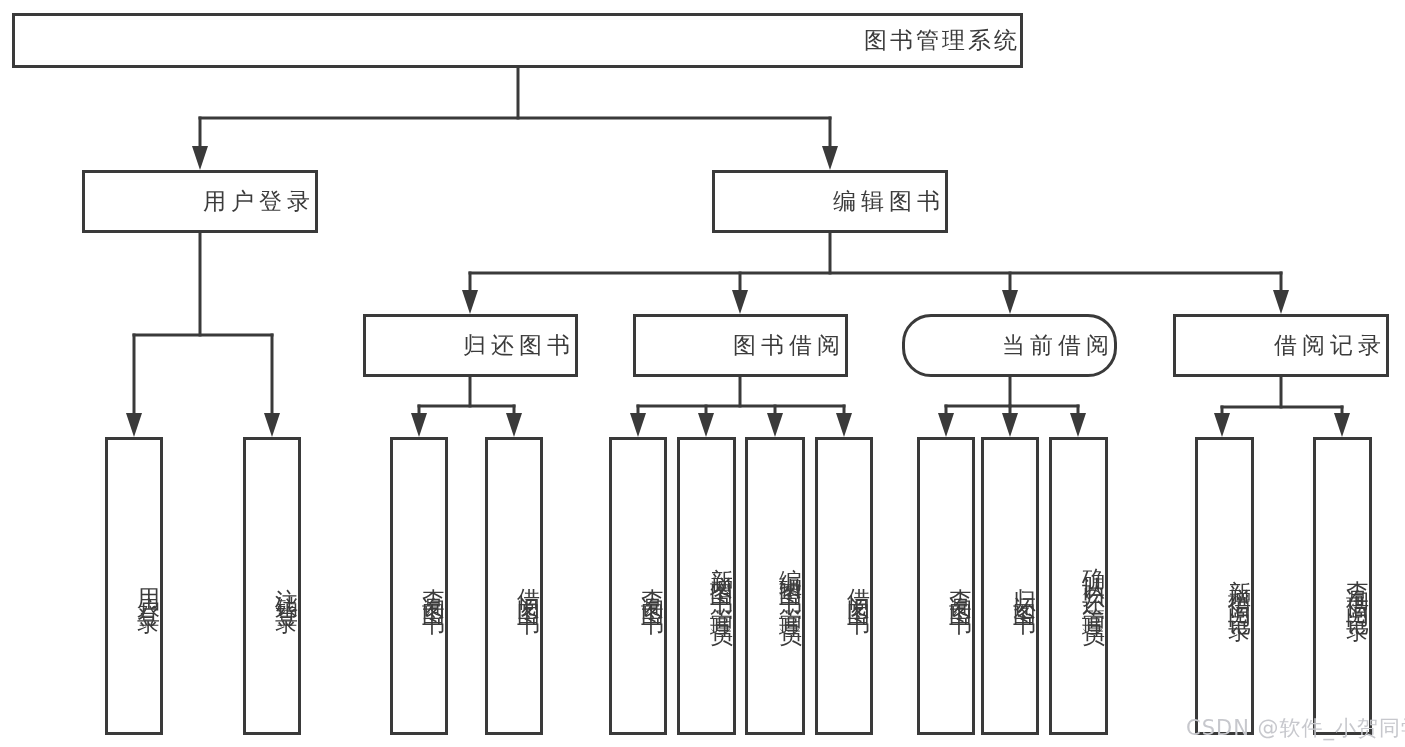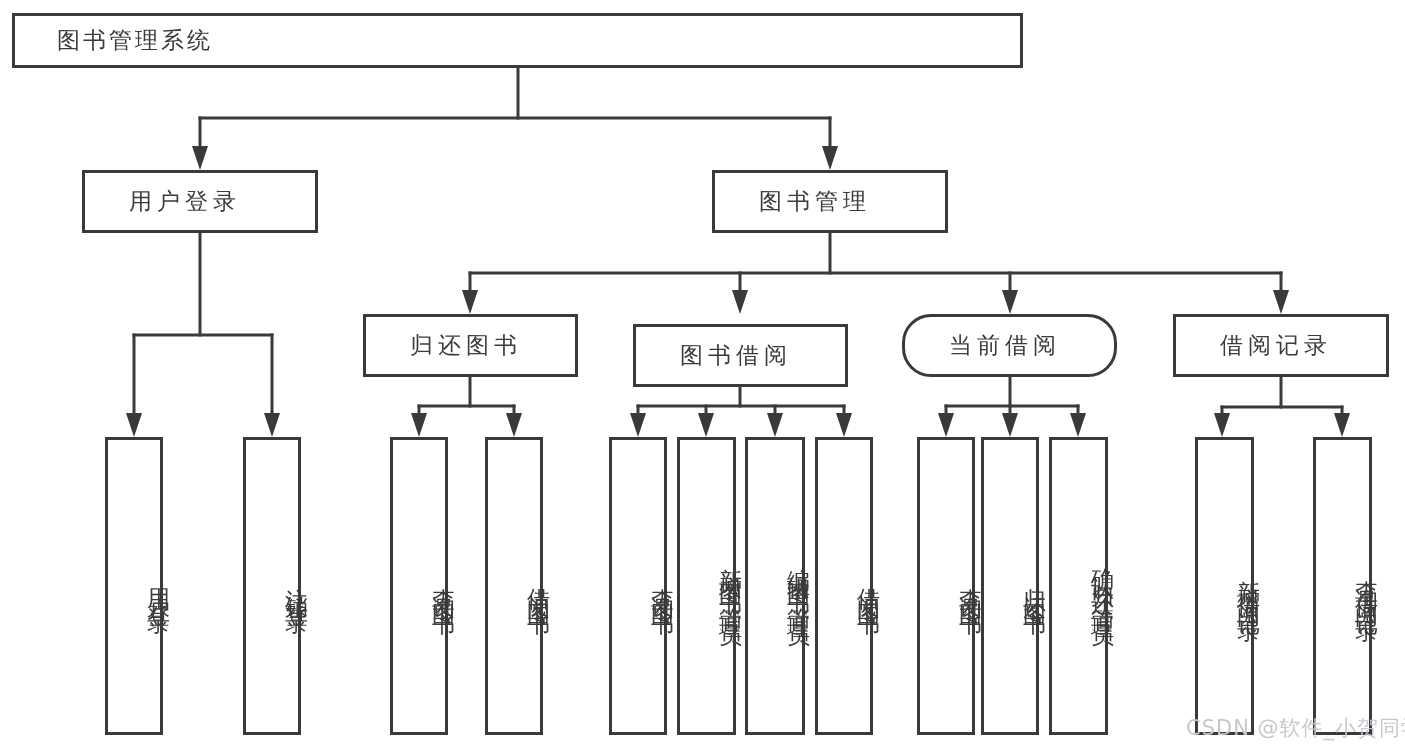--- a/index.html
+++ b/index.html
@@ -23,21 +23,21 @@
     top: 0;
     pointer-events: none;
   }
   .node {
     position: absolute;
     box-sizing: border-box;
     border: 3px solid #3a3a3a;
     background: #ffffff;
     display: flex;
     align-items: center;
-    justify-content: flex-start;
+    justify-content: flex-end;
     color: #3b3b3b;
     padding-left: 39px;
   }
   .node-h {
     font-size: 23px;
     letter-spacing: 5px;
     text-indent: 5px;
     white-space: nowrap;
   }
   .node-root {
@@ -135,27 +135,27 @@
   </svg>
 
   <div class="node node-h node-root" style="left:12px; top:13px; width:1011px; height:55px;">
     <span>图书管理系统</span>
   </div>
 
   <div class="node node-h" style="left:82px; top:170px; width:236px; height:63px;">
     <span>用户登录</span>
   </div>
   <div class="node node-h" style="left:712px; top:170px; width:236px; height:63px;">
-    <span>图书管理</span>
+    <span>编辑图书</span>
   </div>
 
   <div class="node node-h" style="left:363px; top:314px; width:215px; height:63px;">
     <span>归还图书</span>
   </div>
-  <div class="node node-h" style="left:633px; top:324px; width:215px; height:63px;">
+  <div class="node node-h" style="left:633px; top:314px; width:215px; height:63px;">
     <span>图书借阅</span>
   </div>
   <div class="node node-h" style="left:902px; top:314px; width:215px; height:63px;border-radius:29px;">
     <span>当前借阅</span>
   </div>
   <div class="node node-h" style="left:1173px; top:314px; width:216px; height:63px;">
     <span>借阅记录</span>
   </div>
 
   <div class="node leaf" style="left:105px; top:437px; width:58px; height:298px;">

